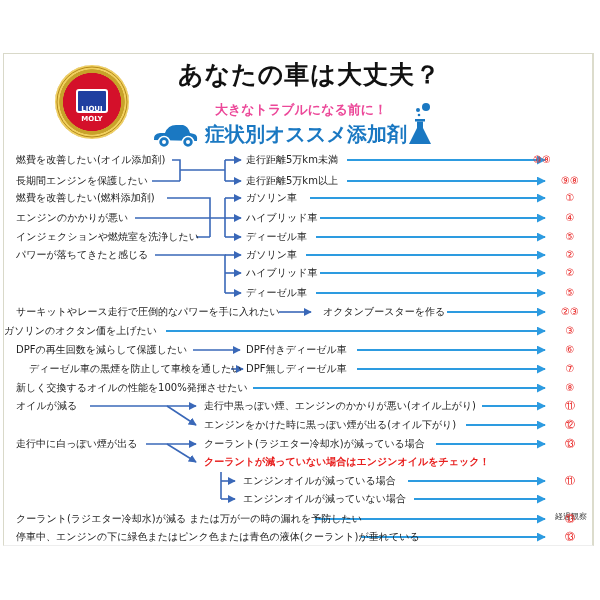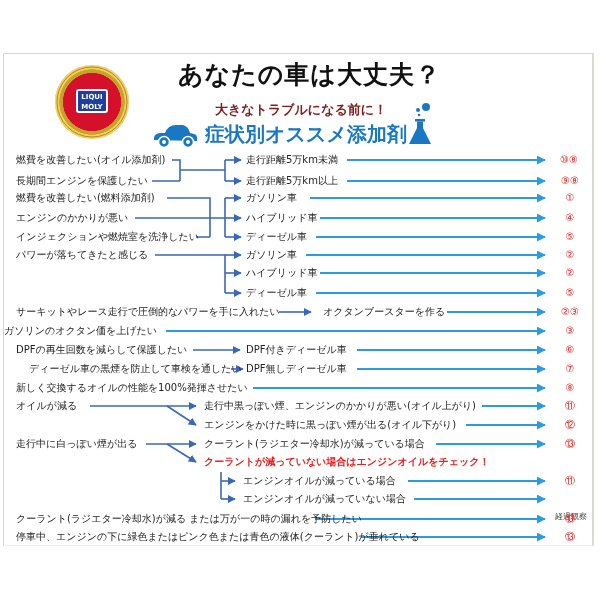--- a/index.html
+++ b/index.html
@@ -2,31 +2,31 @@
 <html><head>
 <meta charset="utf-8">
 <style>
   html, body { margin:0; padding:0; }
   body { width:600px; height:600px; background:#ffffff; position:relative; overflow:hidden;
          font-family: "DejaVu Sans", "Liberation Sans", sans-serif; color:#222; }
   .frame { position:absolute; left:3px; top:53px; width:591px; height:493px;
            border-top:1px solid #d9d9c9; border-left:1px solid #d9d9c9; border-right:2px solid #dcdccc; border-bottom:1px solid #eeeeee; box-sizing:border-box; }
   .abs { position:absolute; white-space:nowrap; }
   .title { font-size:25px; font-weight:bold; color:#111; letter-spacing:1px; }
-  .subtitle { font-size:13px; font-weight:bold; color:#7f1d1d; }
+  .subtitle { font-size:13px; font-weight:bold; color:#ec4899; }
   .heading { font-size:20px; font-weight:bold; color:#1a78c2; }
   .t { font-size:10px; line-height:14px; color:#222; }
   .red { color:#e8201f; font-weight:bold; }
   .num { font-size:10px; line-height:14px; color:#e8201f; text-align:center; width:40px; }
   .num.dark { color:#333; font-size:8px;margin-top:17px; }
   svg.lines { position:absolute; left:0; top:0; }
   .logo { position:absolute; left:55px; top:65px; width:74px; height:74px; border-radius:50%;
           background: radial-gradient(circle at 50% 50%, #d4102a 0 55%, #c8a22a 56% 62%, #f0d060 63% 70%, #c79a20 71% 100%); }
   .logo-badge { position:absolute; left:21px; top:24px; width:32px; height:24px; background:#1f3fa0; border:2px solid #fff; border-radius:3px;
-                color:#fff; font-size:7px; font-weight:bold; text-align:center; line-height:10px; box-sizing:border-box; padding-top:1px; }
+                color:#fff; font-size:7px; font-weight:bold; text-align:center; line-height:10px; box-sizing:border-box; padding-top:13px; }
   .logo-ring { position:absolute; left:0; top:0; width:74px; height:74px; }
 </style>
 </head>
 <body>
 
 <div class="frame"></div>
 
 <div class="logo">
   <svg class="logo-ring" viewBox="0 0 74 74">
     <circle cx="37" cy="37" r="35" fill="none" stroke="#b58a1a" stroke-width="1"></circle>
@@ -148,21 +148,21 @@
 <div class="abs t" style="left:323px; top:305px;">オクタンブースターを作る</div>
 <div class="abs t" style="left:246px; top:343px;">DPF付きディーゼル車</div>
 <div class="abs t" style="left:246px; top:362px;">DPF無しディーゼル車</div>
 <div class="abs t" style="left:204px; top:399px;">走行中黒っぽい煙、エンジンのかかりが悪い(オイル上がり)</div>
 <div class="abs t" style="left:204px; top:418px;">エンジンをかけた時に黒っぽい煙が出る(オイル下がり)</div>
 <div class="abs t" style="left:204px; top:437px;">クーラント(ラジエター冷却水)が減っている場合</div>
 <div class="abs t red" style="left:204px; top:455px;">クーラントが減っていない場合はエンジンオイルをチェック！</div>
 <div class="abs t" style="left:243px; top:474px;">エンジンオイルが減っている場合</div>
 <div class="abs t" style="left:243px; top:492px;">エンジンオイルが減っていない場合</div>
 
-<div class="abs num" style="left:549px; top:153px;">⑩⑧</div>
+<div class="abs num" style="left:522px; top:153px;">⑩⑧</div>
 <div class="abs num" style="left:550px; top:174px;">⑨⑧</div>
 <div class="abs num" style="left:550px; top:191px;">①</div>
 <div class="abs num" style="left:550px; top:211px;">④</div>
 <div class="abs num" style="left:550px; top:230px;">⑤</div>
 <div class="abs num" style="left:550px; top:248px;">②</div>
 <div class="abs num" style="left:550px; top:266px;">②</div>
 <div class="abs num" style="left:550px; top:286px;">⑤</div>
 <div class="abs num" style="left:550px; top:305px;">②③</div>
 <div class="abs num" style="left:550px; top:324px;">③</div>
 <div class="abs num" style="left:550px; top:343px;">⑥</div>

